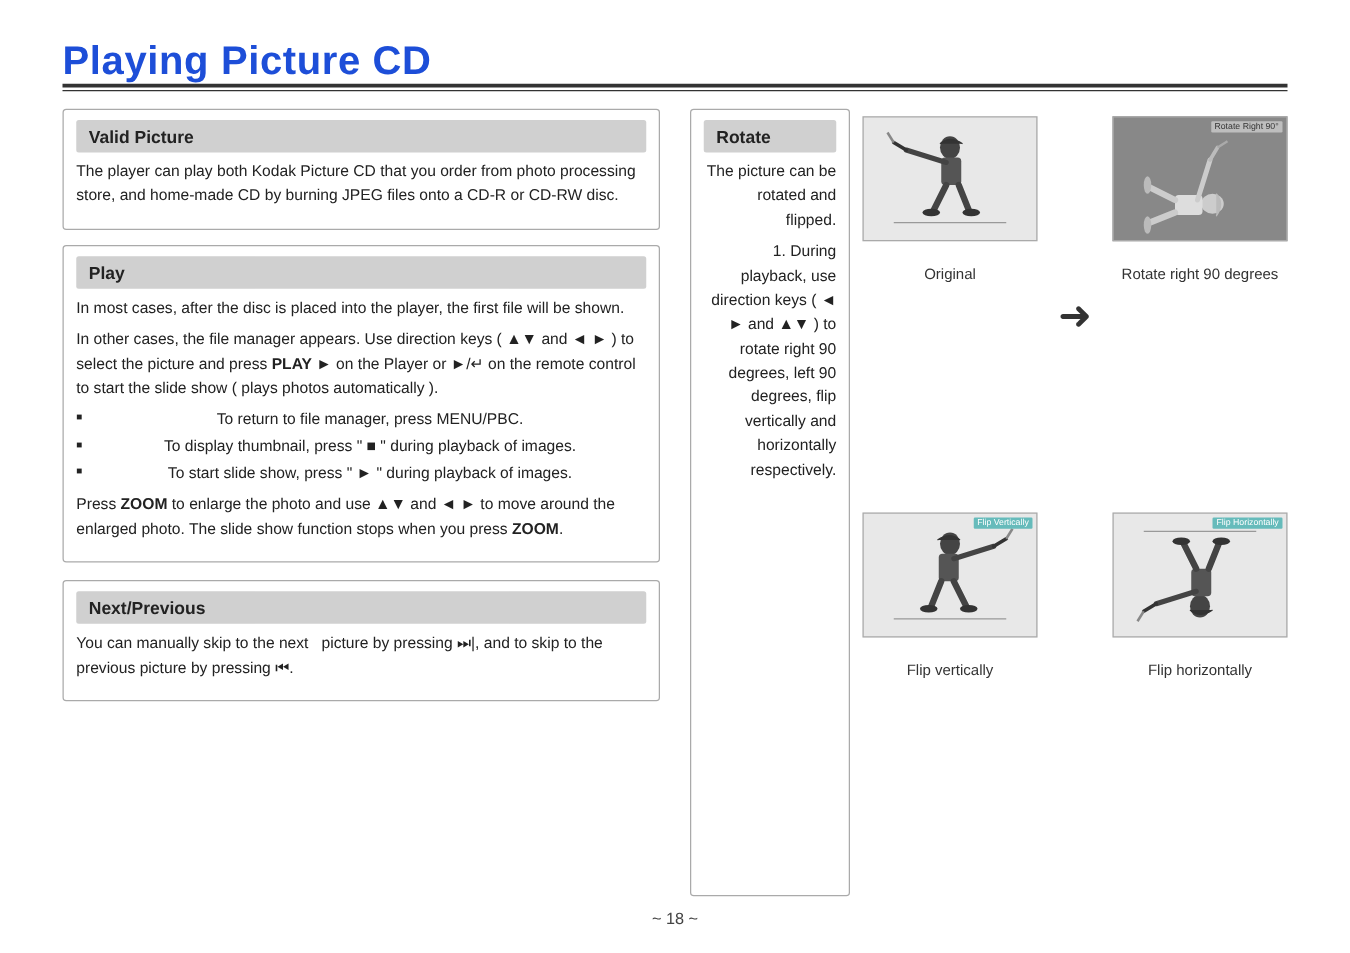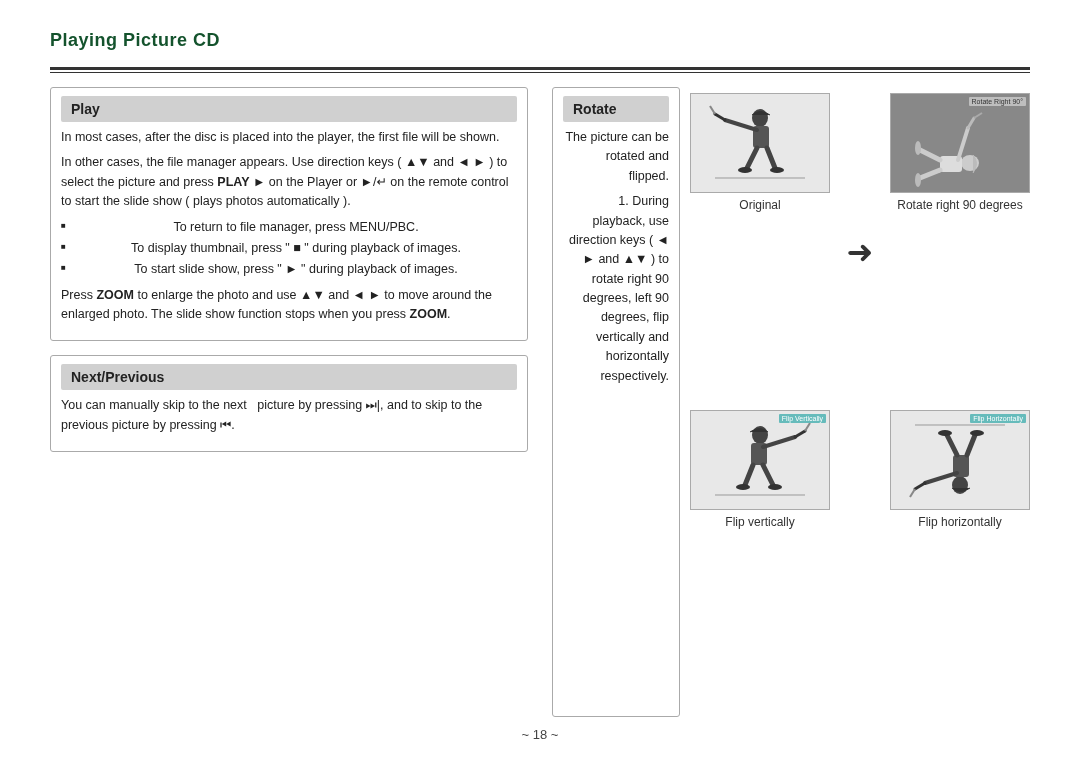--- a/index.html
+++ b/index.html
@@ -16,24 +16,24 @@
 
     .page {
       width: 1080px;
       height: 762px;
       padding: 30px 50px 20px 50px;
       display: flex;
       flex-direction: column;
     }
 
     .page-title {
-      font-size: 18px;
+      font-size: 32px;
       font-weight: bold;
-      color: #14532d;
-      margin-bottom: 16px;
+      color: #1d4ed8;
+      margin-bottom: 0;
       letter-spacing: 0.5px;
     }
 
     .title-divider-thick {
       height: 3px;
       background: #333;
       margin-bottom: 2px;
     }
 
     .title-divider-thin {
@@ -124,21 +124,21 @@
       grid-template-columns: 1fr 40px 1fr;
       grid-template-rows: auto auto;
       gap: 10px;
       margin-top: 6px;
     }
 
     .img-cell {
       display: flex;
       flex-direction: column;
       align-items: center;
-      gap: 5px;
+      gap: 19px;
     }
 
     .img-placeholder {
       width: 140px;
       height: 100px;
       border: 1px solid #aaa;
       background: #e8e8e8;
       display: flex;
       align-items: center;
       justify-content: center;
@@ -196,20 +196,26 @@
 <div class="page">
 
   <div class="page-title">Playing Picture CD</div>
   <div class="title-divider-thick"></div>
   <div class="title-divider-thin"></div>
 
   <div class="content-columns">
 
     <div class="left-col">
 
+      <div class="section-box">
+        <div class="section-header">Valid Picture</div>
+        <div class="section-content">
+          <p>The player can play both Kodak Picture CD that you order from photo processing store, and home-made CD by burning JPEG files onto a CD-R or CD-RW disc.</p>
+        </div>
+      </div>
 
       <div class="section-box">
         <div class="section-header">Play</div>
         <div class="section-content">
           <p>In most cases, after the disc is placed into the player, the first file will be shown.</p>
           <p>
             In other cases, the file manager appears. Use direction keys
             ( ▲▼ and ◄ ► ) to select the picture and press <span class="bold">PLAY</span> ► on the
             Player or ►/↵ on the remote control to start the slide show
             ( plays photos automatically ).

